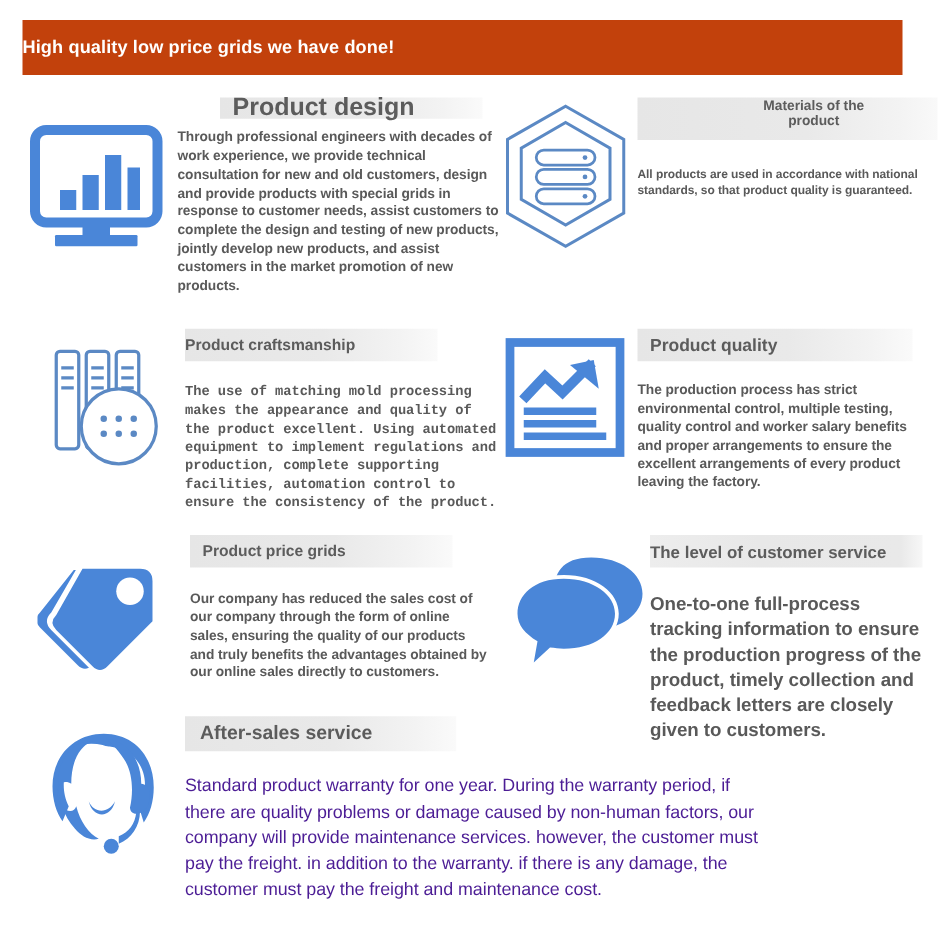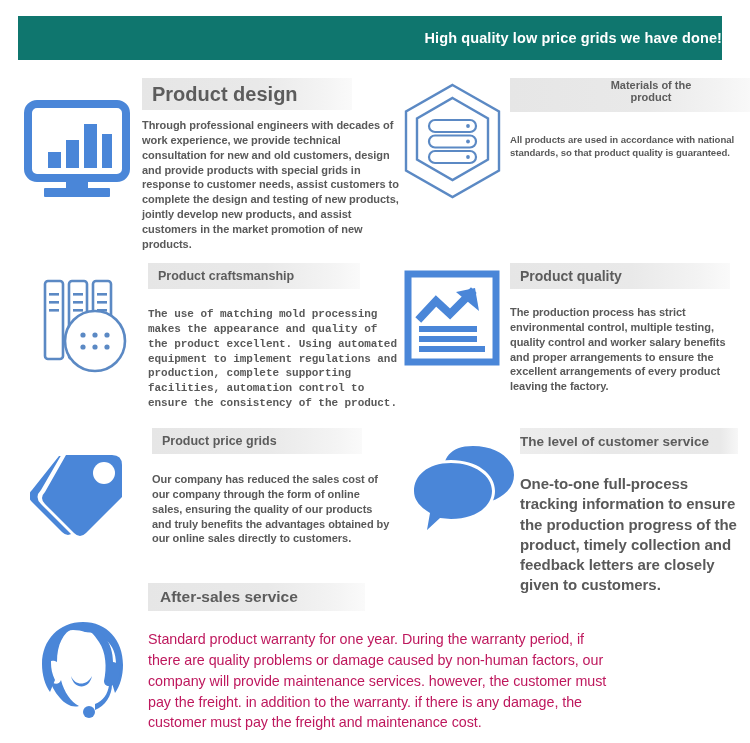--- a/index.html
+++ b/index.html
@@ -22,24 +22,24 @@
     background: #ffffff;
   }
 
   
   .banner {
     position: absolute;
     left: 18px;
     top: 16px;
     width: 704px;
     height: 44px;
-    background: #0f766e;
+    background: #c2410c;
     display: flex;
     align-items: center;
-    justify-content: flex-end;
+    justify-content: flex-start;
   }
   .banner-text {
     color: #ffffff;
     font-size: 14.5px;
     font-weight: bold;
     letter-spacing: 0.1px;
   }
 
   
   .rows {
@@ -95,32 +95,32 @@
     font-weight: bold;
     line-height: 1.35;
     color: #595959;
     letter-spacing: -0.05px;
   }
 
   
   .r1 { height: 185px; }
   .r1 .col-left .icon-box { width: 130px; padding-left: 12px; padding-top: 22px; }
   .r1 .col-left .content { padding-right: 10px; }
-  .r1 .col-left .head-band { width: 200px; padding-left: 10px; height: 32px; }
+  .r1 .col-left .head-band { width: 200px; padding-left: 10px; height: 17px; margin-left: 34px; }
   .r1 .col-left .head-text { font-size: 20px; }
   .r1 .col-left .body-text { margin-top: 8px; width: 258px; }
   .r1 .col-right .icon-box { width: 115px; padding-left: 5px; padding-top: 4px; }
   .r1 .col-right .head-band { width: 210px; text-align: center; padding-left: 36px; }
   .r1 .col-right .head-text { font-size: 11px; display: block; }
   .r1 .col-right .body-text { margin-top: 22px; width: 230px; font-size: 9.6px; }
 
   
   .r2 { height: 165px; }
   .r2 .col-left .icon-box { width: 130px; padding-left: 18px; padding-top: 10px; }
-  .r2 .col-left .head-band { width: 202px; padding-left: 10px; }
+  .r2 .col-left .head-band { width: 202px; }
   .r2 .col-left .head-text { font-size: 12.5px; }
   .r2 .col-left .body-text { margin-top: 18px; width: 250px; font-family: Liberation Mono, monospace; }
   .r2 .col-right .icon-box { width: 115px; padding-left: 5px; padding-top: 6px; }
   .r2 .col-right .head-band { width: 210px; padding-left: 10px; }
   .r2 .col-right .head-text { font-size: 14px; }
   .r2 .col-right .body-text { margin-top: 16px; width: 228px; }
 
   
   .r3 { height: 145px; margin-left: 10px; }
   .r3 .col-left .icon-box { width: 130px; padding-left: 12px; padding-top: 14px; }
@@ -130,27 +130,27 @@
   .r3 .col-right .icon-box { width: 115px; padding-left: 5px; padding-top: 14px; }
   .r3 .col-right .head-band {
     width: 210px; padding-right: 8px;
     background: linear-gradient(to right, #ededed 0%, #e8e8e8 40%, #e9e9e9 92%, #f7f7f7 100%);
   }
   .r3 .col-right .head-text { font-size: 13.5px; }
   .r3 .col-right .body-text { margin-top: 20px; width: 228px; font-size: 15px; }
 
   
   .r4 { height: 160px; }
-  .r4 .col { width: 644px; align-items: flex-end; }
+  .r4 .col { width: 644px; }
   .r4 .icon-box { width: 130px; padding-left: 18px; padding-top: 10px; }
   .r4 .head-band { width: 205px; padding-left: 12px; height: 28px; }
   .r4 .head-text { font-size: 15.5px; }
   .r4 .body-text {
     margin-top: 18px; width: 470px;
-    font-size: 14.3px; font-weight: normal; line-height: 1.45; color: #be185d;
+    font-size: 14.3px; font-weight: normal; line-height: 1.45; color: #4c1d95;
   }
 </style>
 </head>
 <body>
 
 <div class="page">
 
   <div class="banner">
     <span class="banner-text">High quality low price grids we have done!</span>
   </div>

